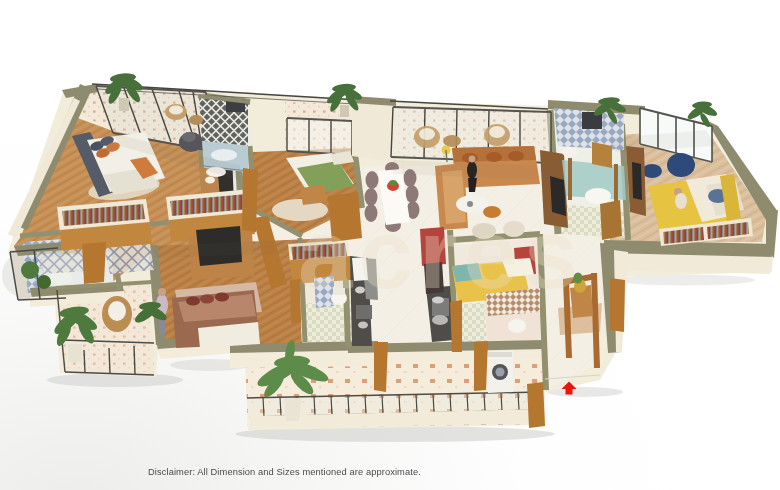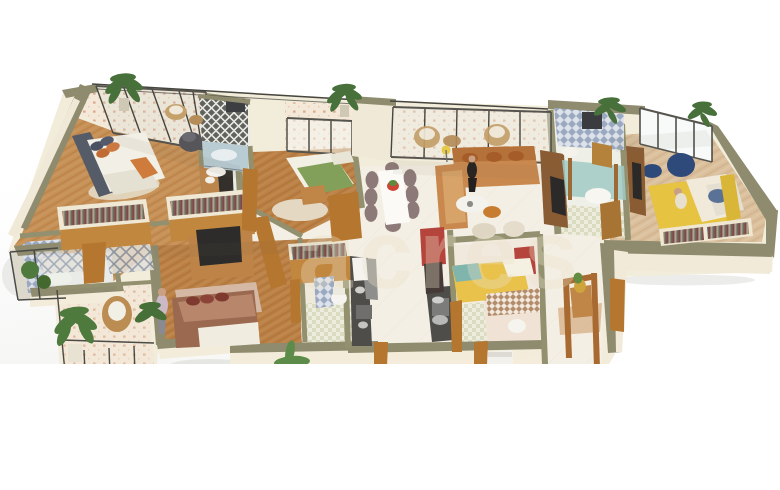--- a/index.html
+++ b/index.html
@@ -1,16 +1,16 @@
 <!DOCTYPE html>
 <html><head>
 <meta charset="utf-8">
 <style>
 html,body{margin:0;padding:0;background:#fff;}
-#stage{position:relative;width:780px;height:364px;overflow:hidden;background:#84cc16;font-family:"Liberation Sans",sans-serif;text-decoration:underline;}
+#stage{position:relative;width:780px;height:490px;overflow:hidden;background:#84cc16;font-family:"Liberation Sans",sans-serif;text-decoration:underline;}
 #disc{position:absolute;left:148px;top:467px;font-size:9.3px;color:#4a4a4a;letter-spacing:0.1px;}
 </style>
 </head>
 <body>
 <div id="stage">
 <svg width="780" height="490" viewBox="0 0 780 490">
 <defs>
 <radialGradient id="bgg" cx="0.1" cy="1.02" r="0.85">
  <stop offset="0" stop-color="#ededeb"></stop>
  <stop offset="0.38" stop-color="#f7f7f6"></stop>
@@ -568,13 +568,14 @@
  <polygon points="393,160 551,166 551,180 393,174"></polygon>
  <polygon points="610,138 706,130 716,146 616,152"></polygon>
  <polygon points="152,246 332,238 332,252 156,258"></polygon>
 </g>
 
 <text x="298" y="288" font-family="Liberation Sans, sans-serif" font-size="98" font-weight="bold" fill="#ebe2cb" opacity="0.33" letter-spacing="6">acres</text>
 
 <polygon points="569,381.5 576.5,389 572.5,389 572.5,394.5 565.5,394.5 565.5,389 561.5,389" fill="#e8150f"></polygon>
 <line x1="545" y1="379" x2="600" y2="375" stroke="#d8d4c8" stroke-width="1"></line>
 </svg>
+<div id="disc">Disclaimer: All Dimension and Sizes mentioned are approximate.</div>
 </div>
 
 </body></html>

